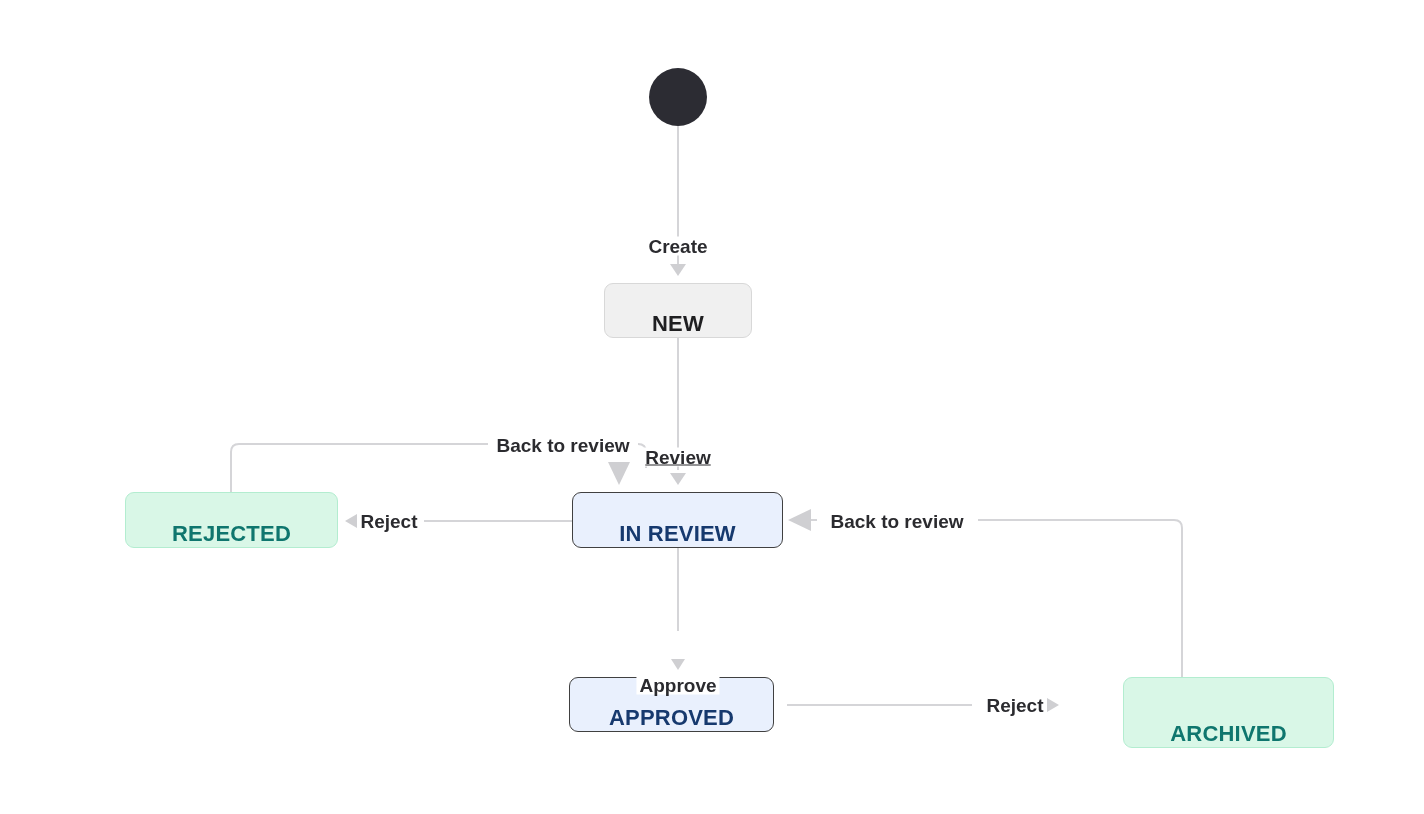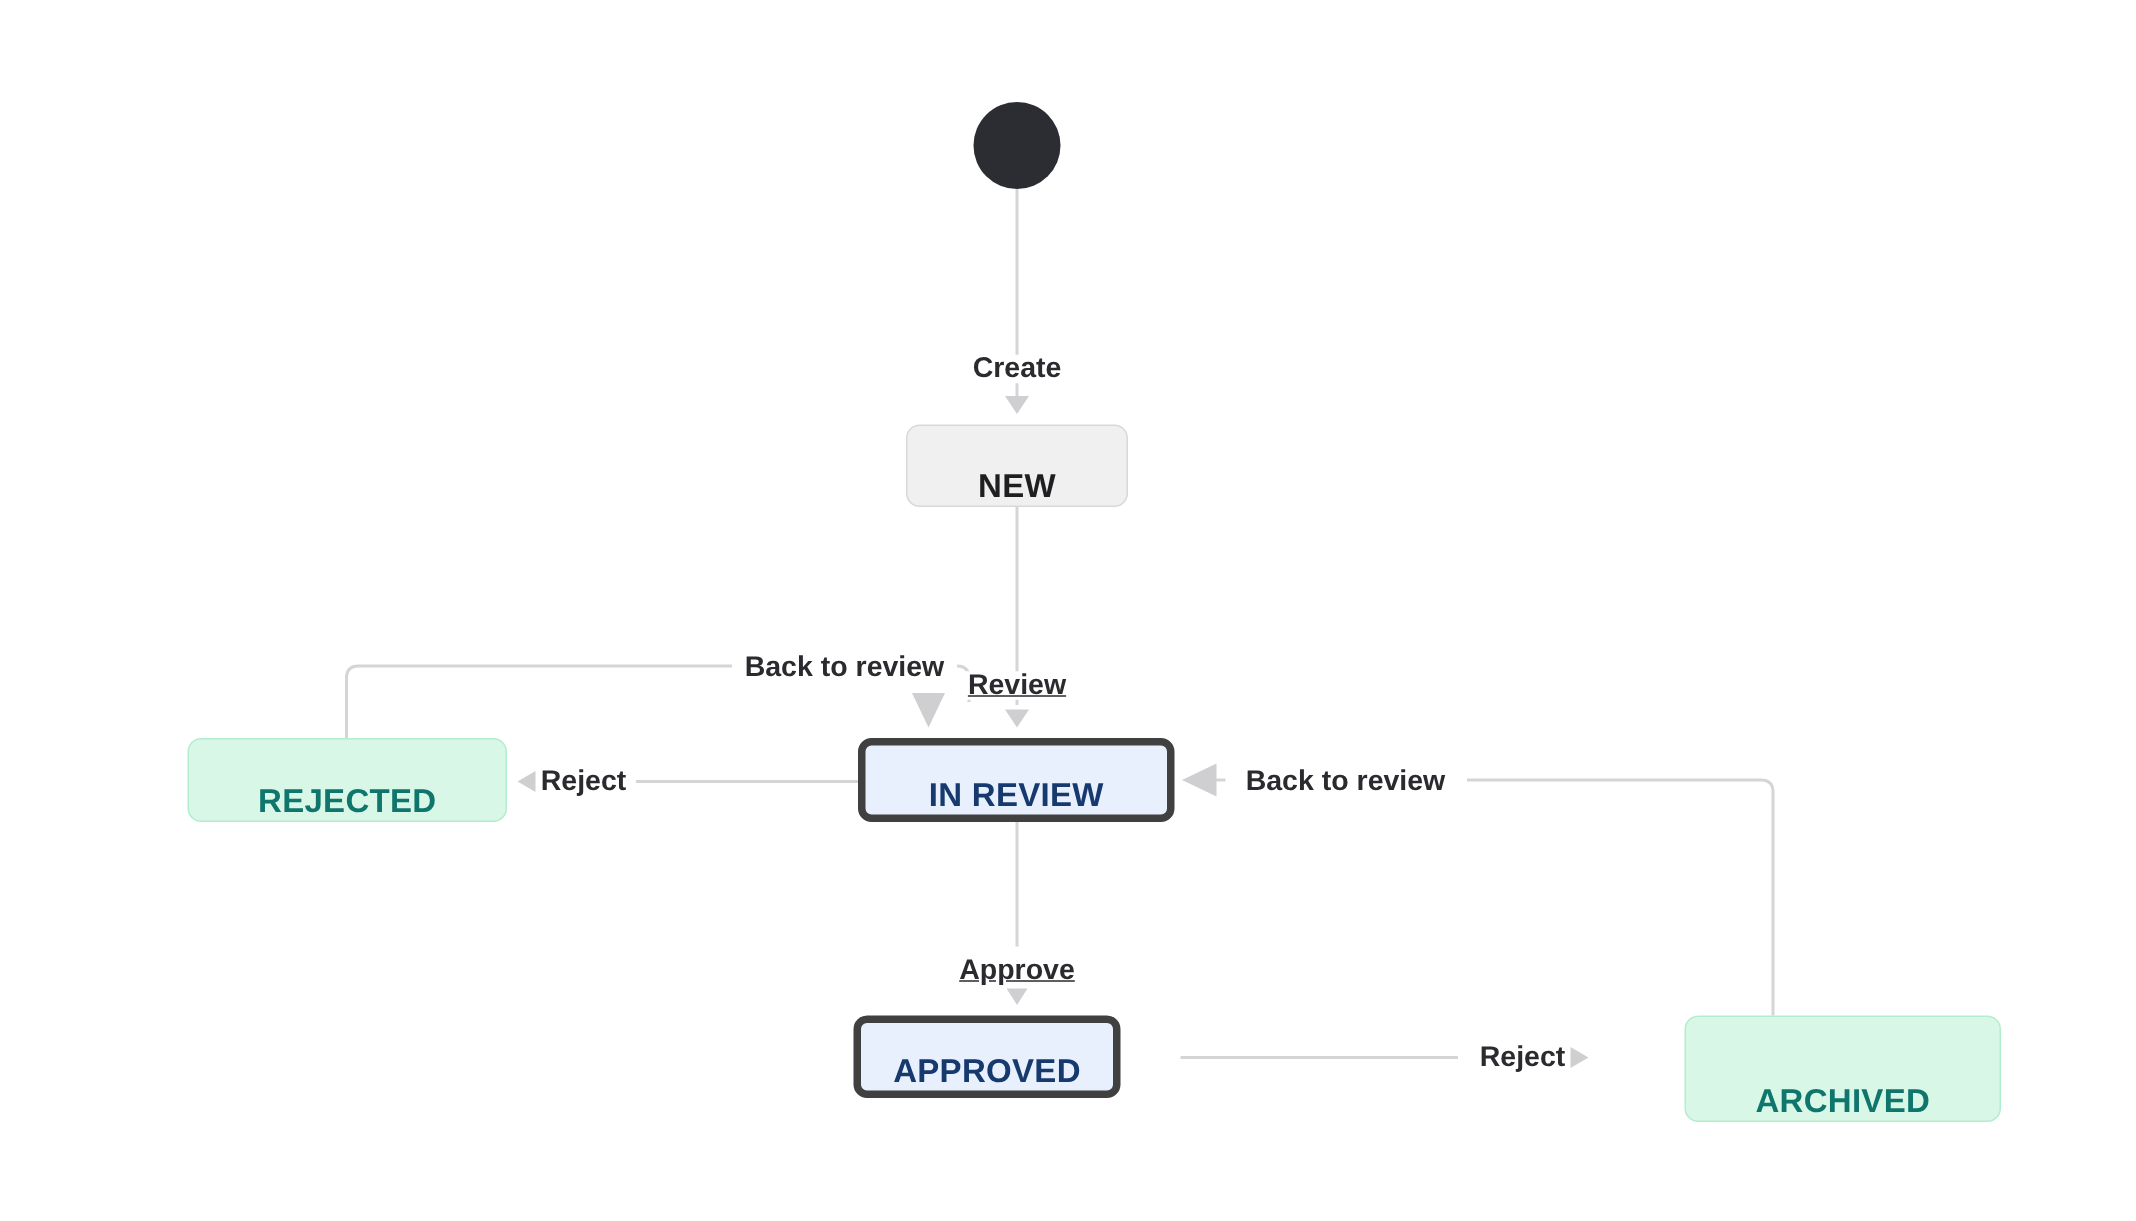--- a/index.html
+++ b/index.html
@@ -41,21 +41,21 @@
     white-space: nowrap;
   }
   .node-new {
     background: #f0f0f0;
     border: 1px solid #d8d8d8;
     color: #1f1f21;
     font-size: 22px;
   }
   .node-blue {
     background: #e9f0fd;
-    border: 5px solid #404040;
+    border: 1px solid #404040;
     color: #16396e;
     font-size: 22px;
   }
   .node-green {
     background: #d9f7e7;
     border: 1px solid #b3edd0;
     color: #0f766e;
     font-size: 22px;
   }
   .start-node {
@@ -112,35 +112,35 @@
   </div>
 
   <div class="node node-green" style="left:125px; top:492px; width:213px; height:56px;">
     <span>REJECTED</span>
   </div>
 
   <div class="node node-blue" style="left:572px; top:492px; width:211px; height:56px;">
     <span>IN REVIEW</span>
   </div>
 
-  <div class="node node-blue" style="left:569px; top:677px; width:178px; height:55px;">
+  <div class="node node-blue" style="left:569px; top:677px; width:205px; height:55px;">
     <span>APPROVED</span>
   </div>
 
   <div class="node node-green" style="left:1076px; top:677px; width:211px; height:71px;margin-left:47px;">
     <span>ARCHIVED</span>
   </div>
 
   <div class="edge-label" style="left:678px; top:246px; transform:translate(-50%,-50%);">Create</div>
 
   <div class="edge-label" style="left:678px; top:457px; transform:translate(-50%,-50%);text-decoration:underline;">Review</div>
 
   <div class="edge-label" style="left:389px; top:521px; transform:translate(-50%,-50%);text-align:center;">Reject</div>
 
   <div class="edge-label" style="left:563px; top:445px; transform:translate(-50%,-50%);">Back to review</div>
 
-  <div class="edge-label" style="left:678px; top:647px; transform:translate(-50%,-50%);text-decoration:underline;">Approve</div>
+  <div class="edge-label" style="left:678px; top:685px; transform:translate(-50%,-50%);">Approve</div>
 
   <div class="edge-label" style="left:1015px; top:705px; transform:translate(-50%,-50%);">Reject</div>
 
   <div class="edge-label" style="left:897px; top:521px; transform:translate(-50%,-50%);">Back to review</div>
 
 </div>
 
 </body></html>

